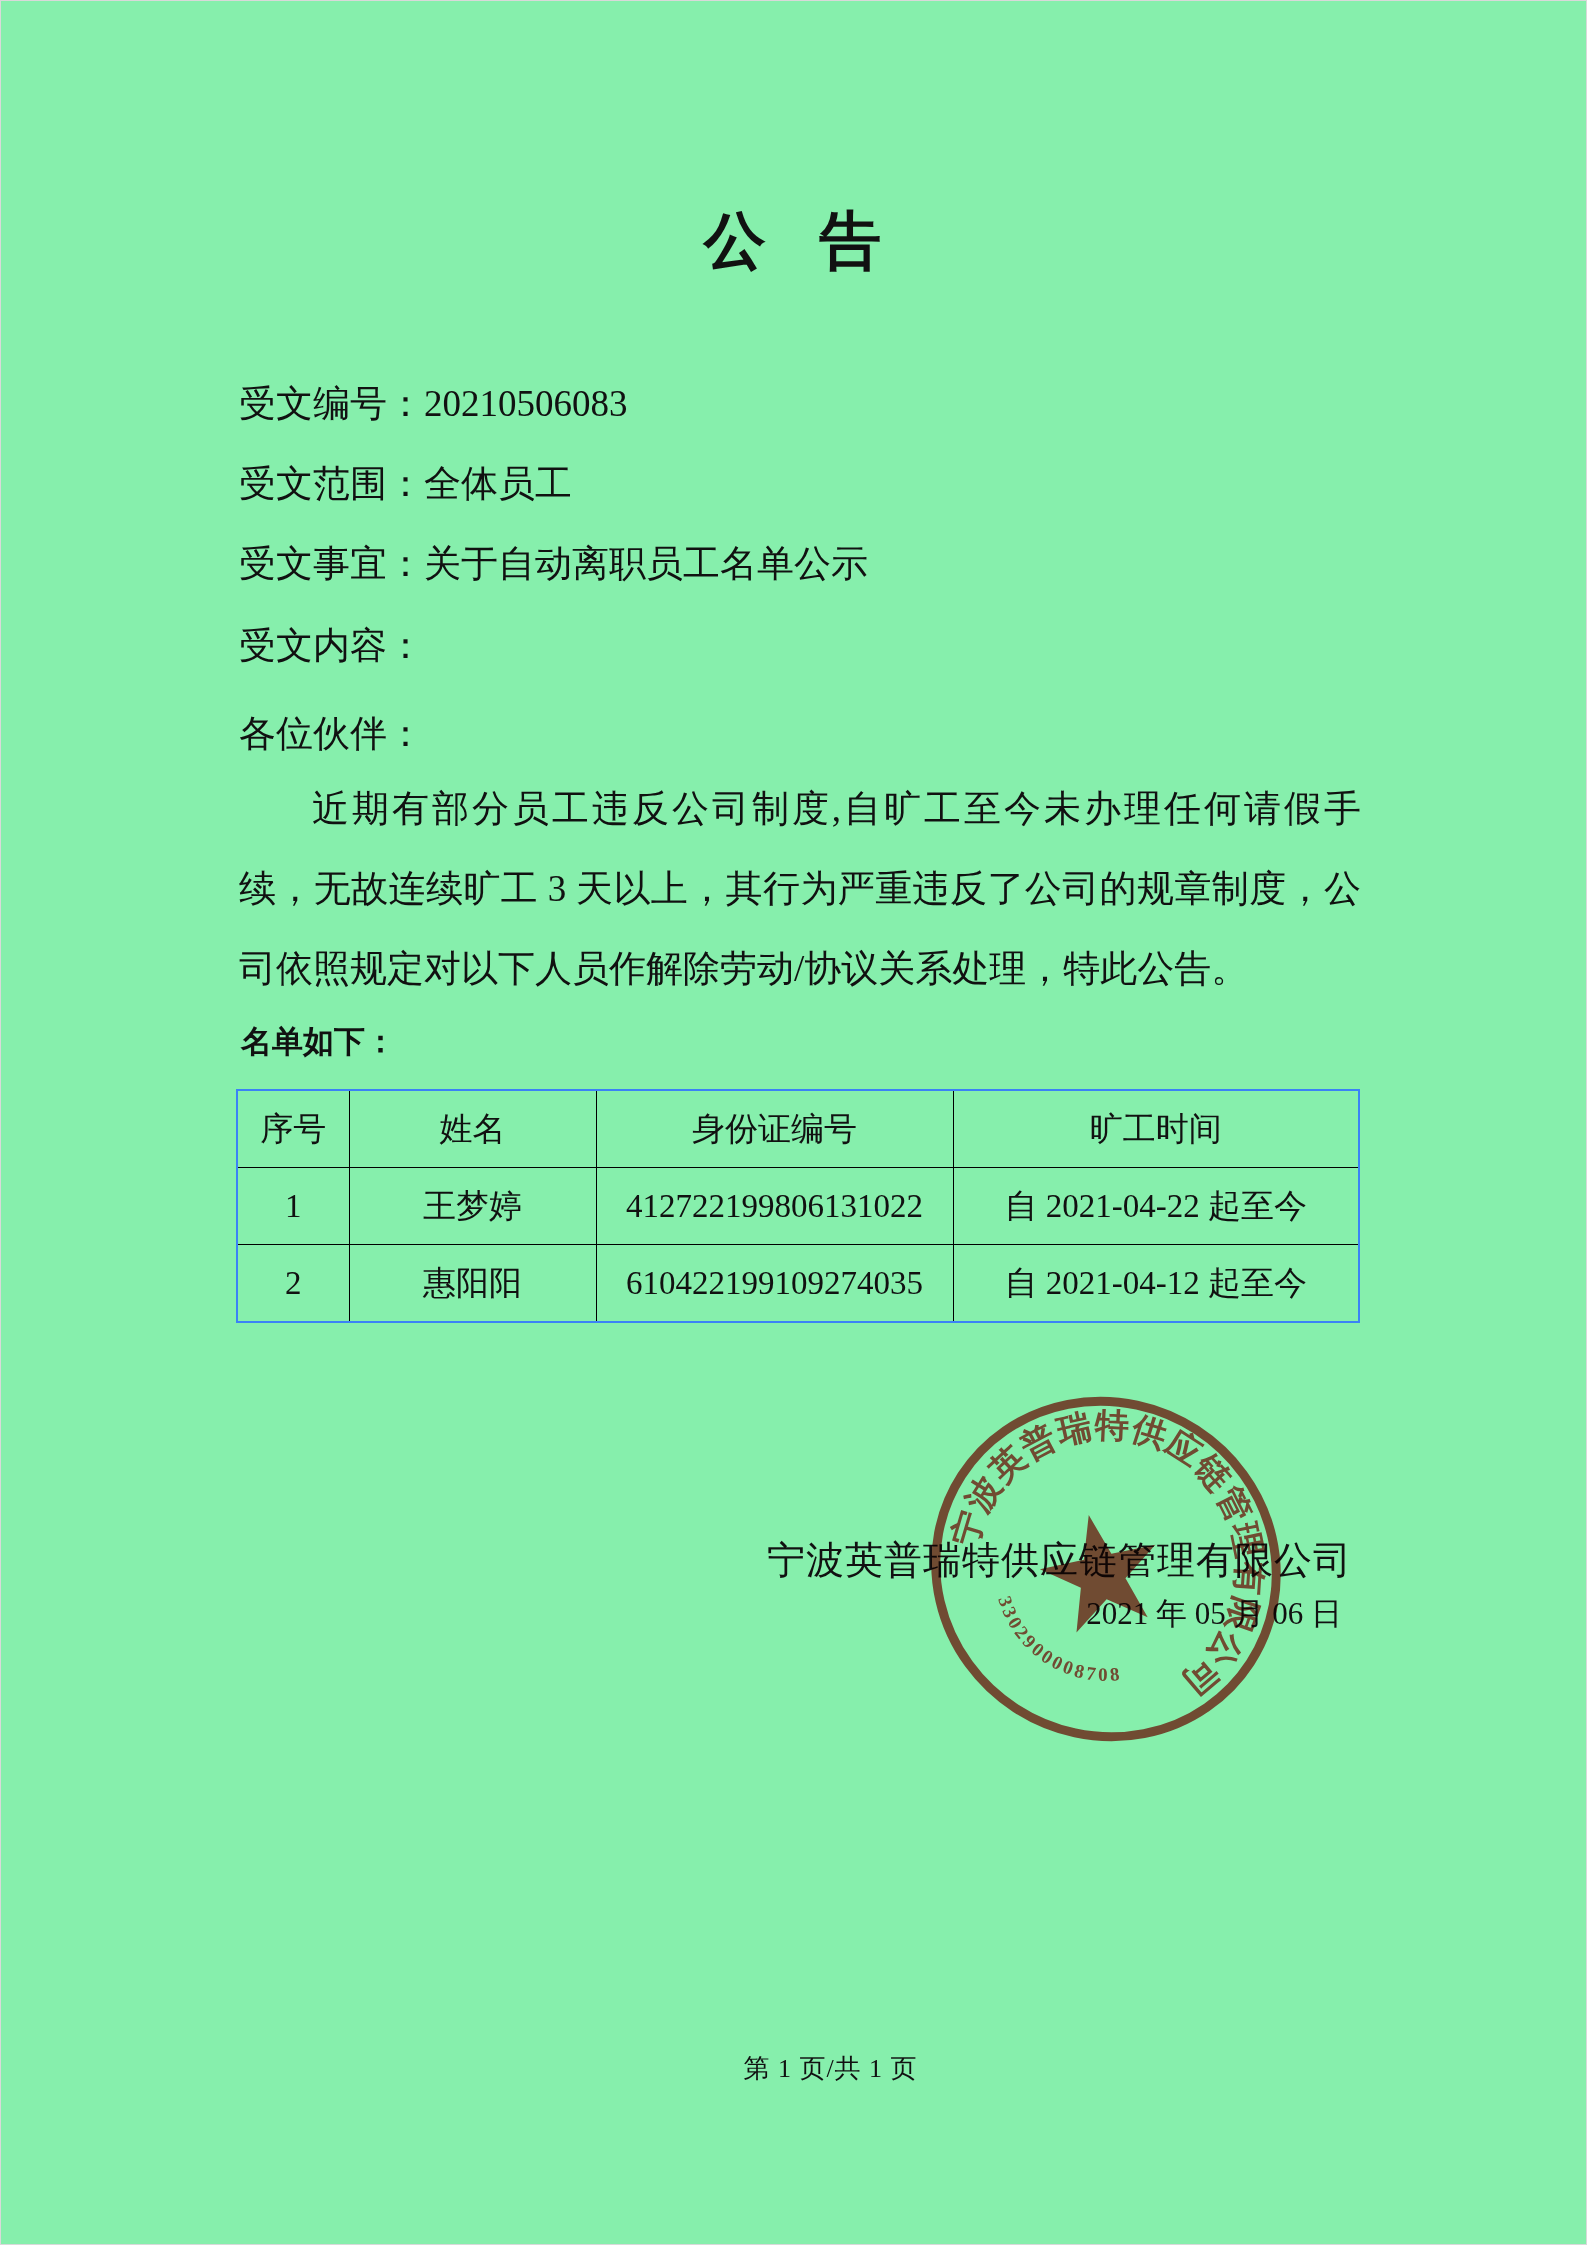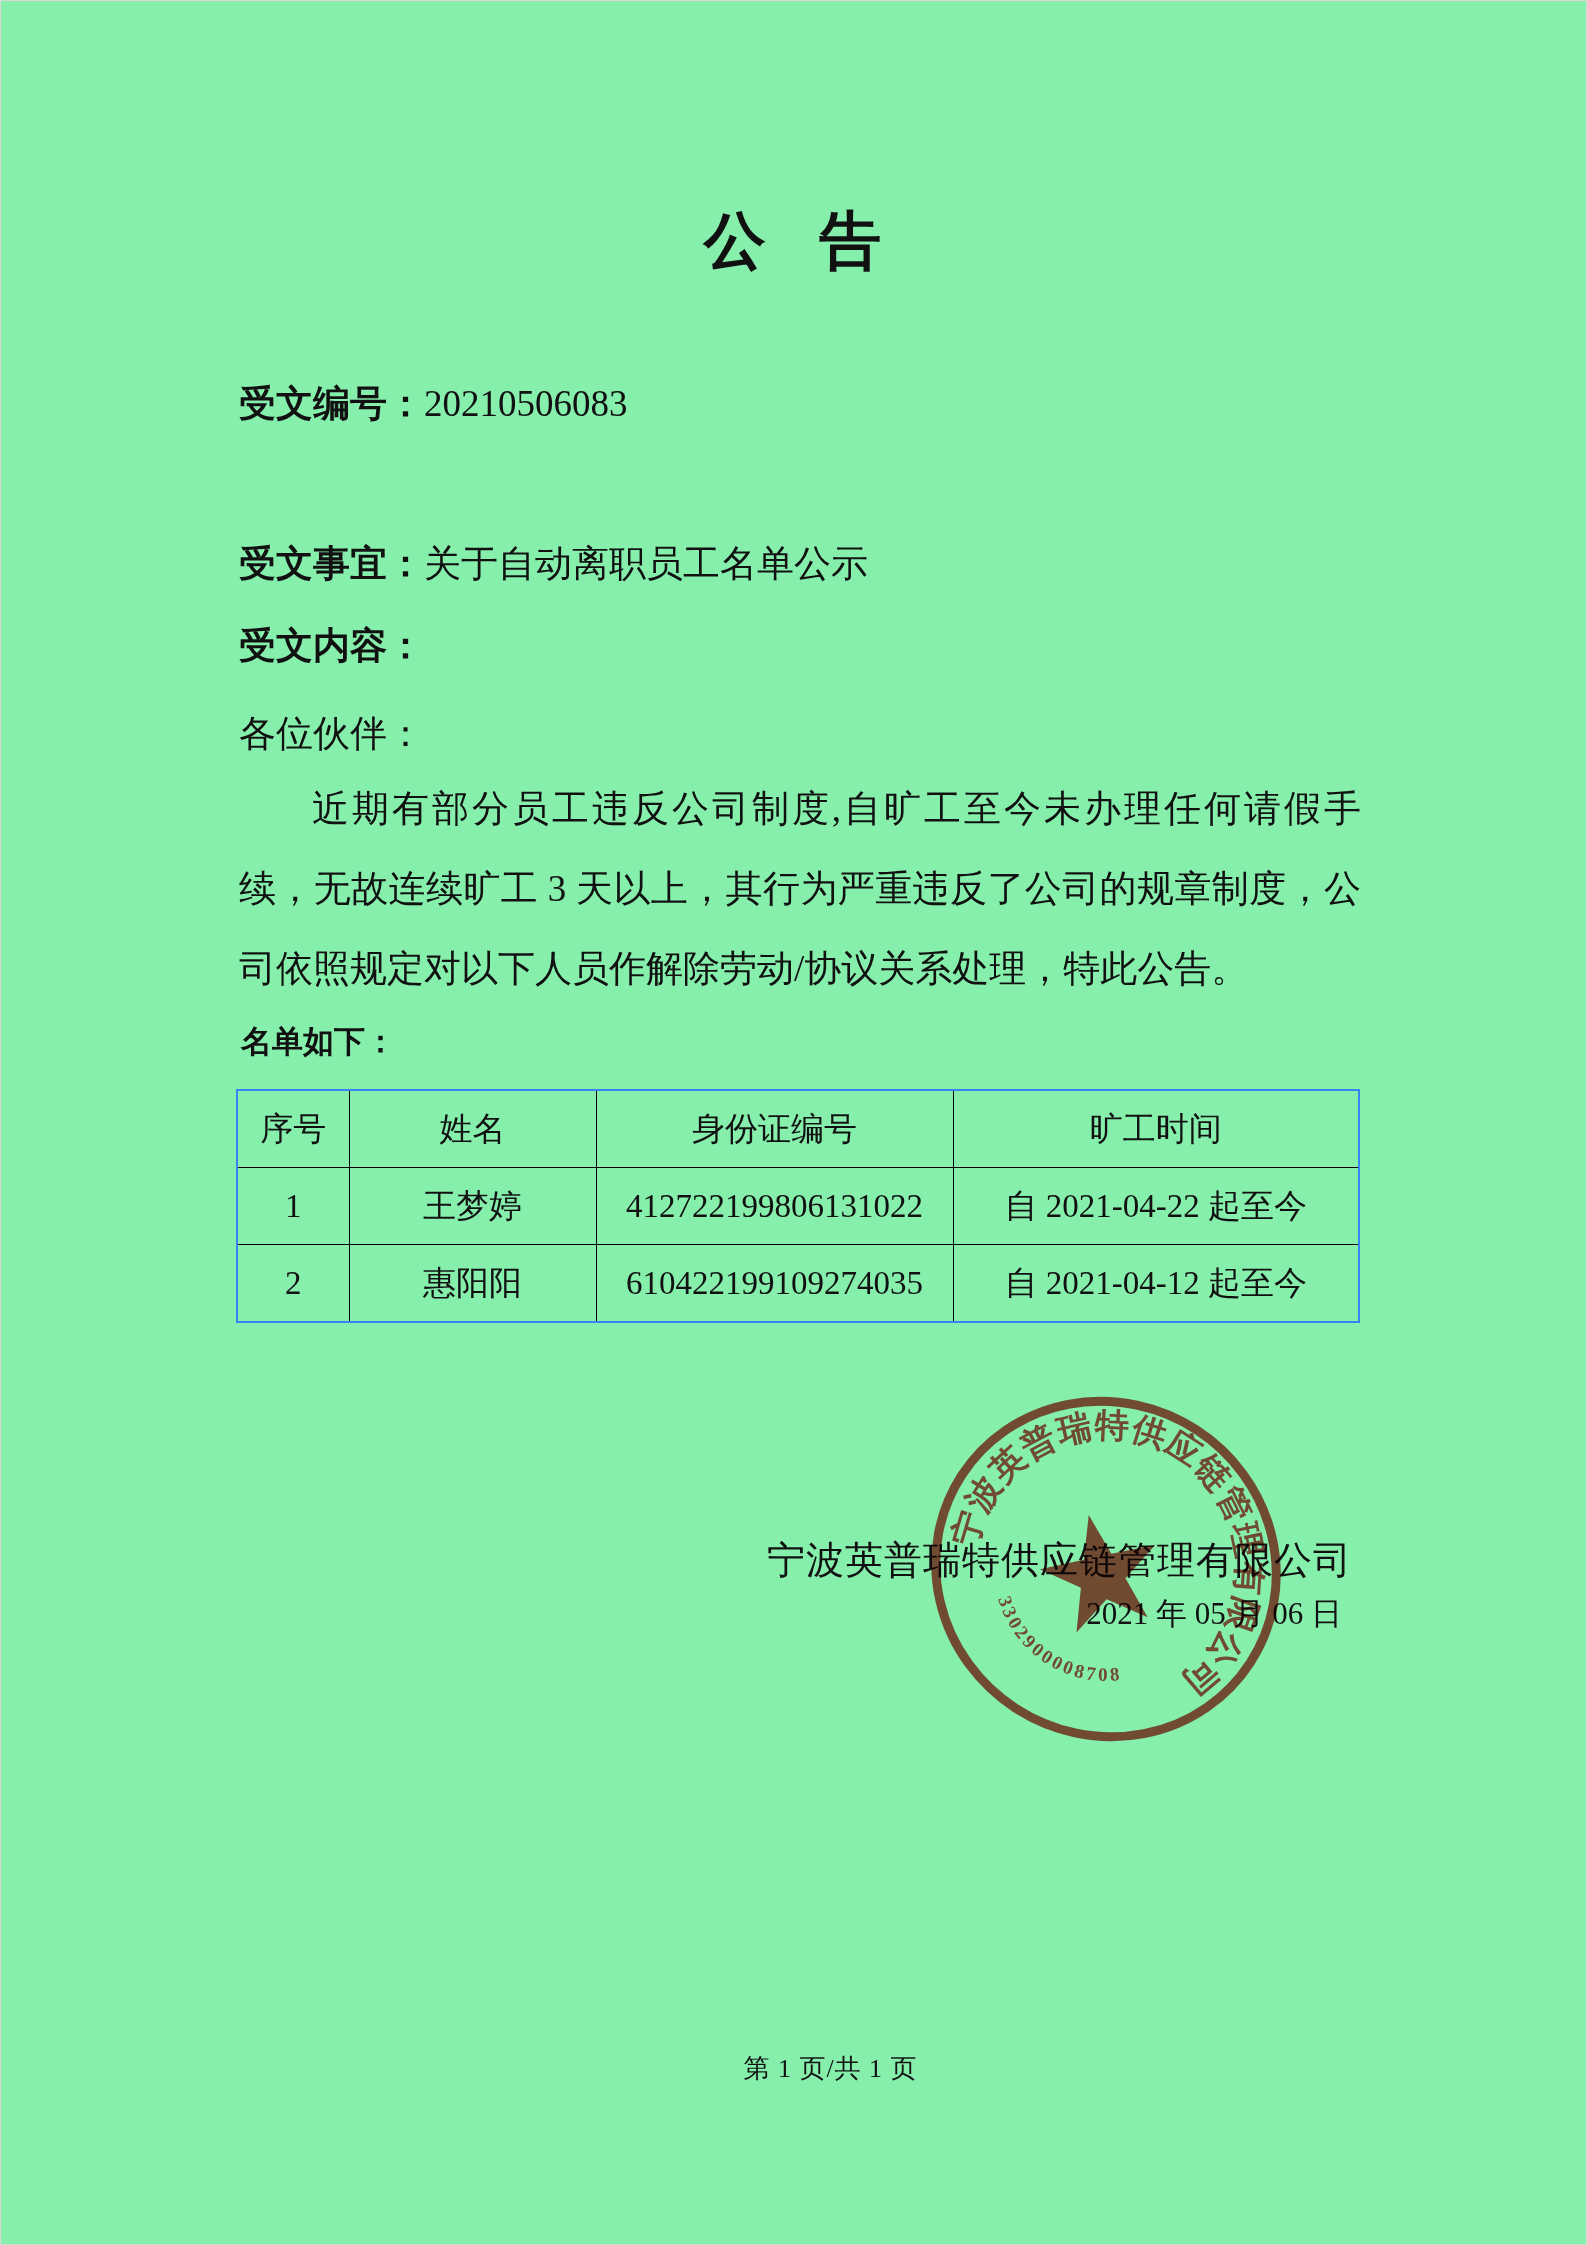--- a/index.html
+++ b/index.html
@@ -17,21 +17,21 @@
     position:absolute;left:0;top:198px;width:100%;
     text-align:center;
     font-size:62px;font-weight:bold;
     word-spacing:0.55em;
     letter-spacing:2px;
   }
   .field{
     position:absolute;left:238px;
     font-size:37px;white-space:nowrap;
   }
-  .field .lab{font-weight:bold;margin-top:22px;}
+  .field .lab{font-weight:normal;margin-top:22px;}
   .field .val{font-weight:normal;}
   .salutation{
     position:absolute;left:238px;top:708px;
     font-size:37px;
   }
   .para{
     position:absolute;left:238px;top:768px;width:1122px;
     font-size:37px;line-height:80px;
   }
   .para .pline{
@@ -88,20 +88,23 @@
 </style>
 </head>
 <body>
 
 <div class="page">
 
   <div class="doc-title">公 告</div>
 
   <div class="field" style="top:378px">
     <span class="lab">受文编号：</span><span class="val">20210506083</span>
+  </div>
+  <div class="field" style="top:458px">
+    <span class="lab">受文范围：</span><span class="val">全体员工</span>
   </div>
   <div class="field" style="top:538px">
     <span class="lab">受文事宜：</span><span class="val">关于自动离职员工名单公示</span>
   </div>
   <div class="field" style="top:620px">
     <span class="lab">受文内容：</span><span class="val"></span>
   </div>
 
   <div class="salutation">各位伙伴：</div>
 

